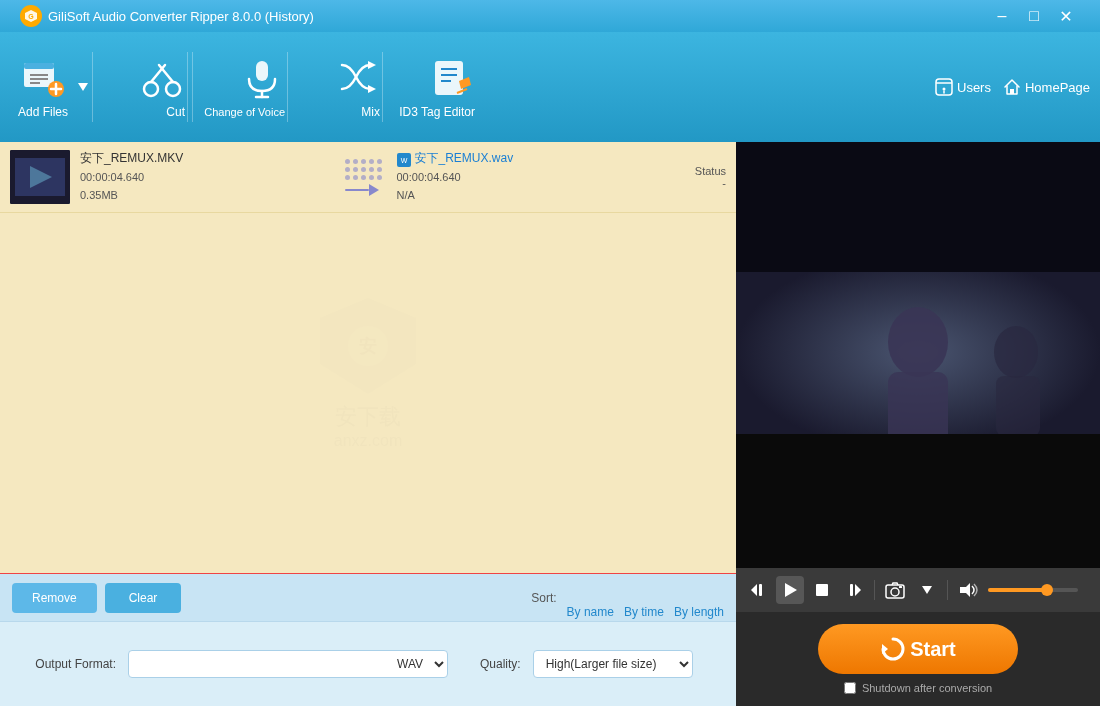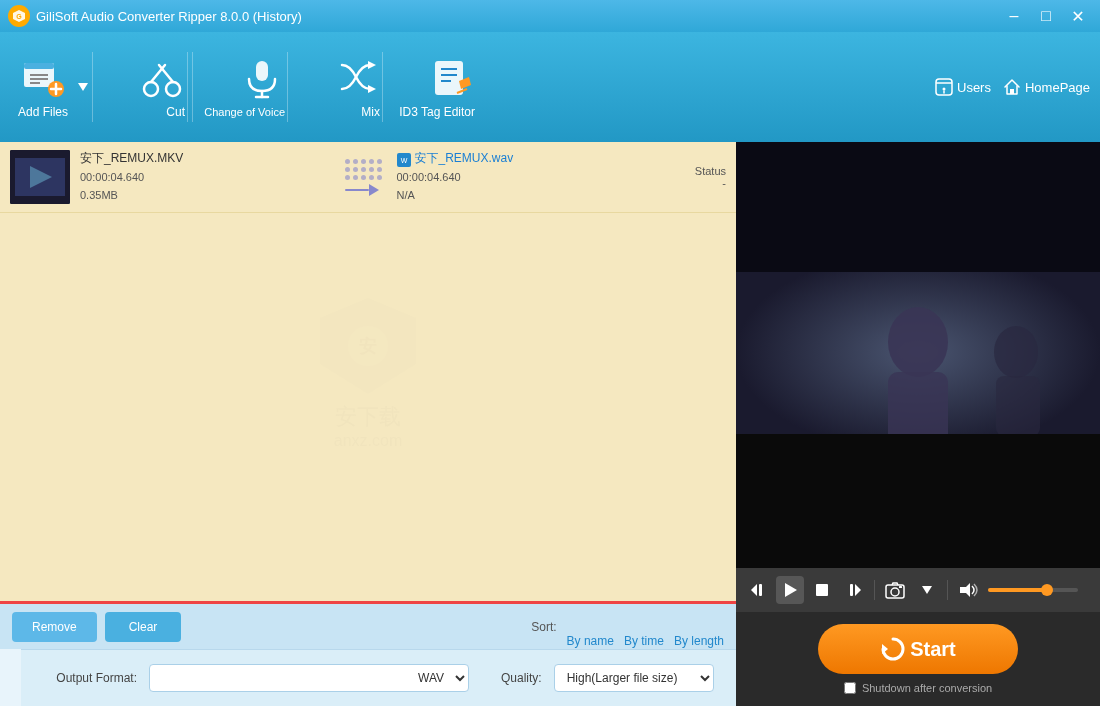--- a/index.html
+++ b/index.html
@@ -4,21 +4,21 @@
   <style>
     * { margin: 0; padding: 0; box-sizing: border-box; }
     body { width: 1100px; height: 706px; font-family: 'Segoe UI', Arial, sans-serif; background: #e8f4fb; overflow: hidden; font-size: 12px; }
 
     
     #titlebar {
       background: linear-gradient(180deg, #4db8e8 0%, #2fa8d8 100%);
       height: 32px;
       display: flex;
       align-items: center;
-      padding: 0 8px;
+      padding: 0 20px;
       justify-content: space-between;
     }
     #titlebar .title-left { display: flex; align-items: center; gap: 6px; color: white; font-size: 13px; }
     #titlebar .title-logo { width: 22px; height: 22px; background: #ffaa00; border-radius: 50%; display: flex; align-items: center; justify-content: center; font-size: 10px; color: white; font-weight: bold; }
     #titlebar .title-controls { display: flex; gap: 4px; align-items: center; }
     #titlebar .title-controls span { color: white; font-size: 16px; width: 28px; height: 22px; display: flex; align-items: center; justify-content: center; cursor: pointer; }
 
     
     #toolbar {
       background: linear-gradient(180deg, #3cb5e0 0%, #2298c5 100%);
@@ -71,33 +71,32 @@
 
     
     #watermark-area { flex: 1; display: flex; align-items: center; justify-content: center; position: relative; }
     .watermark-logo {
       display: flex; flex-direction: column; align-items: center; opacity: 0.15; pointer-events: none;
     }
 
     
     #bottom-bar {
       height: 48px; background: #c8e4f4; display: flex; align-items: center; padding: 0 12px; gap: 8px;
-      border-top: 3px solid #ef4444;
+      border-top: 1px solid #ef4444;
     }
     .btn-remove { background: #5db8e8; color: white; border: none; padding: 8px 20px; border-radius: 4px; cursor: pointer; font-size: 12px; }
     .btn-clear { background: #4ab0e0; color: white; border: none; padding: 8px 24px; border-radius: 4px; cursor: pointer; font-size: 12px; }
     .sort-area { margin-left: auto; display: flex; align-items: center; gap: 10px; color: #444; font-size: 12px; }
     .sort-label { color: #555; }
     .sort-opt { color: #2288cc; cursor: pointer; margin-top: 28px; }
 
     
     #settings-bar {
-      background: #daeef8; padding: 14px 16px; display: flex; flex-direction: column; gap: 23px;
+      background: #daeef8; padding: 28px 16px; display: flex; flex-direction: column; gap: 23px;
       border-top: 1px solid #b8d8ec;
-      margin-left: 21px;
     }
     .settings-row { display: flex; align-items: center; gap: 12px; }
     .settings-label { min-width: 100px; color: #444; font-size: 12px; text-align: right; }
     .format-select { width: 320px; padding: 5px 8px; border: 1px solid #aad0e8; border-radius: 4px; background: white; font-size: 12px; color: #333; text-align: right; }
     .quality-label { color: #444; font-size: 12px; margin-left: 20px; }
     .quality-select { padding: 5px 8px; border: 1px solid #aad0e8; border-radius: 4px; background: white; font-size: 12px; color: #333; min-width: 160px; }
     .folder-input-wrap {
       flex: 1; display: flex; align-items: center; border: 2px solid #e05050; border-radius: 4px; background: white; overflow: hidden;
     }
     .folder-input { flex: 1; border: none; outline: none; padding: 5px 8px; font-size: 12px; color: #333; background: transparent; }

